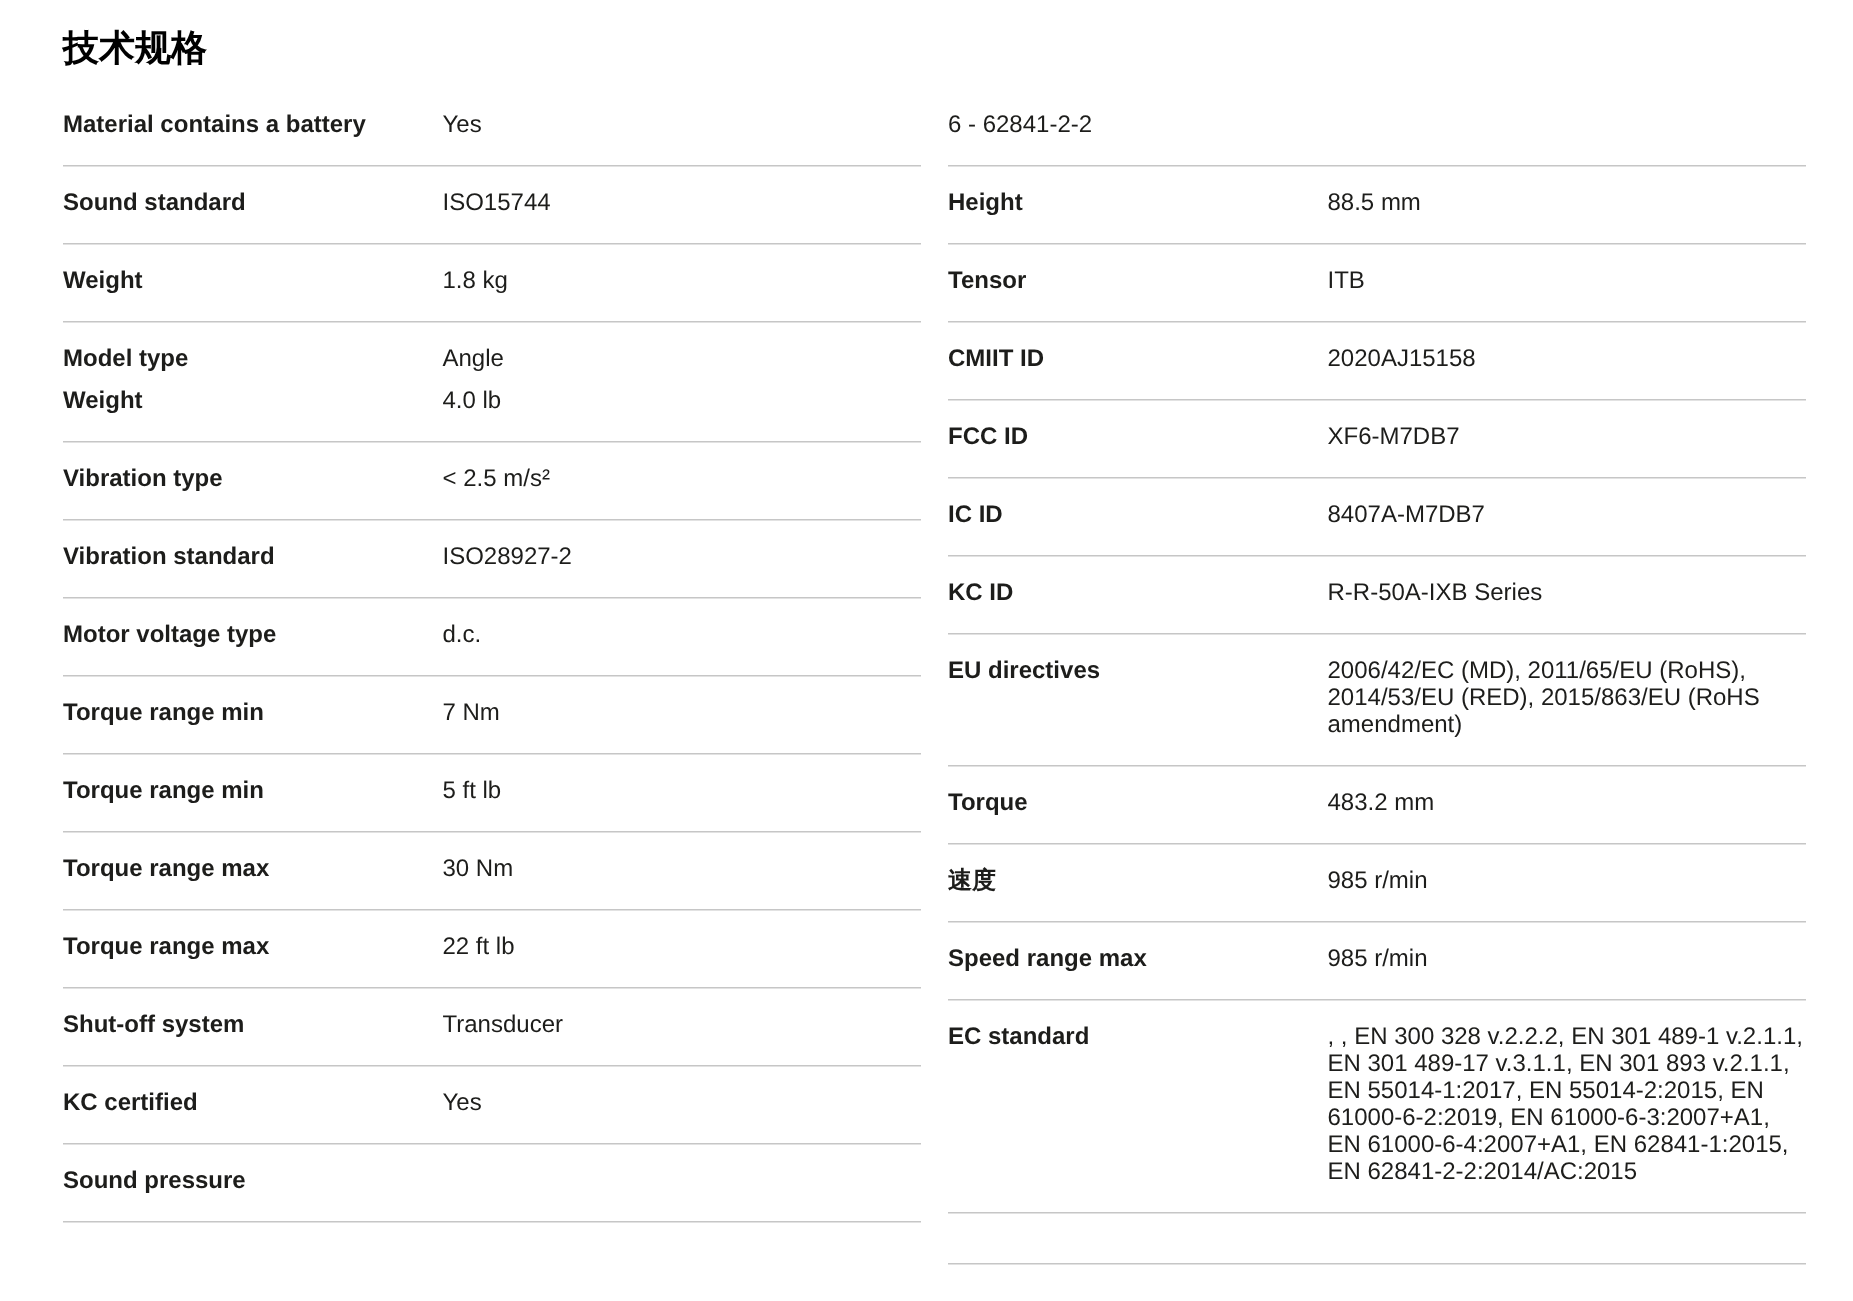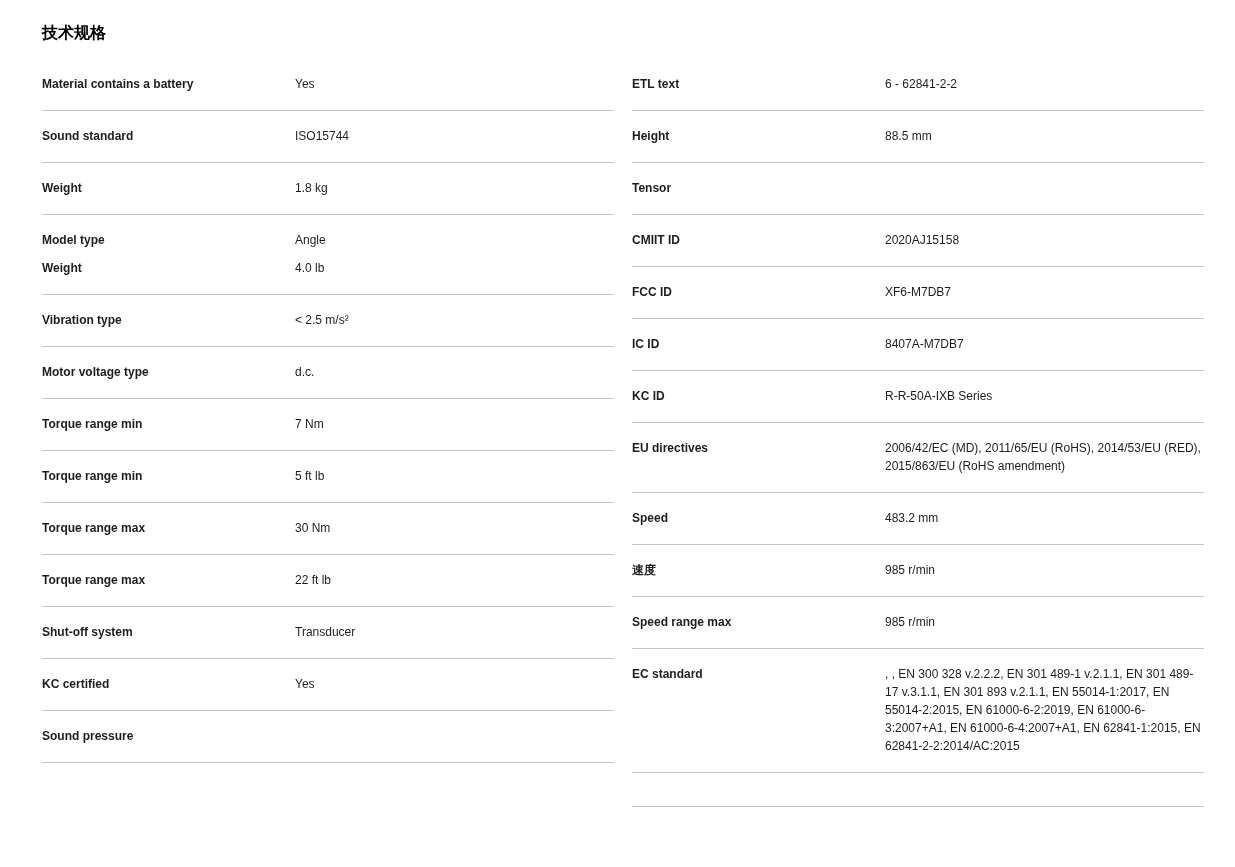--- a/index.html
+++ b/index.html
@@ -7,39 +7,39 @@
   body {
     width: 1235px;
     height: 867px;
     background: #ffffff;
     color: #1d1d1b;
     font-family: "Liberation Sans", sans-serif;
     overflow: hidden;
   }
   .page { padding: 19px 31px 0 42px; }
   .title {
-    font-size: 16px;
+    font-size: 24px;
     line-height: 28px;
     font-weight: 700;
     margin: 0 0 12px 0;
     color: #000000;
   }
   .columns {
     display: grid;
     grid-template-columns: 1fr 1fr;
     column-gap: 18px;
     align-items: start;
   }
   .spec-column { min-width: 0; }
   .row-group { border-bottom: 1px solid #c6c6c6; }
   .spec-row {
     display: grid;
     grid-template-columns: 253px 1fr;
     padding: 16px 0 17px 0;
-    font-size: 12px;
+    font-size: 16px;
     line-height: 18px;
   }
   .row-group .spec-row + .spec-row { padding-top: 5px; }
   .row-group .spec-row:not(:last-child) { padding-bottom: 5px; }
   .spec-label { font-weight: 600; padding-right: 14px; }
   .spec-value { font-weight: 400; }
 </style>
 </head>
 <body>
 
@@ -76,20 +76,26 @@
           </div>
         </div>
         <div class="row-group">
           <div class="spec-row">
             <div class="spec-label">Vibration type</div>
             <div class="spec-value">&lt; 2.5 m/s²</div>
           </div>
         </div>
         <div class="row-group">
           <div class="spec-row">
+            <div class="spec-label">Vibration standard</div>
+            <div class="spec-value">ISO28927-2</div>
+          </div>
+        </div>
+        <div class="row-group">
+          <div class="spec-row">
             <div class="spec-label">Motor voltage type</div>
             <div class="spec-value">d.c.</div>
           </div>
         </div>
         <div class="row-group">
           <div class="spec-row">
             <div class="spec-label">Torque range min</div>
             <div class="spec-value">7 Nm</div>
           </div>
         </div>
@@ -125,33 +131,33 @@
         </div>
         <div class="row-group">
           <div class="spec-row">
             <div class="spec-label">Sound pressure</div>
           </div>
         </div>
       </div>
       <div class="spec-column">
         <div class="row-group">
           <div class="spec-row">
-            <div class="spec-label">ETL text</div>
             <div class="spec-value">6 - 62841-2-2</div>
           </div>
         </div>
         <div class="row-group">
           <div class="spec-row">
             <div class="spec-label">Height</div>
             <div class="spec-value">88.5 mm</div>
           </div>
         </div>
         <div class="row-group">
           <div class="spec-row">
             <div class="spec-label">Tensor</div>
+            <div class="spec-value">ITB</div>
           </div>
         </div>
         <div class="row-group">
           <div class="spec-row">
             <div class="spec-label">CMIIT ID</div>
             <div class="spec-value">2020AJ15158</div>
           </div>
         </div>
         <div class="row-group">
           <div class="spec-row">
@@ -172,21 +178,21 @@
           </div>
         </div>
         <div class="row-group">
           <div class="spec-row">
             <div class="spec-label">EU directives</div>
             <div class="spec-value">2006/42/EC (MD), 2011/65/EU (RoHS), 2014/53/EU (RED), 2015/863/EU (RoHS amendment)</div>
           </div>
         </div>
         <div class="row-group">
           <div class="spec-row">
-            <div class="spec-label">Speed</div>
+            <div class="spec-label">Torque</div>
             <div class="spec-value">483.2 mm</div>
           </div>
         </div>
         <div class="row-group">
           <div class="spec-row">
             <div class="spec-label">速度</div>
             <div class="spec-value">985 r/min</div>
           </div>
         </div>
         <div class="row-group">

